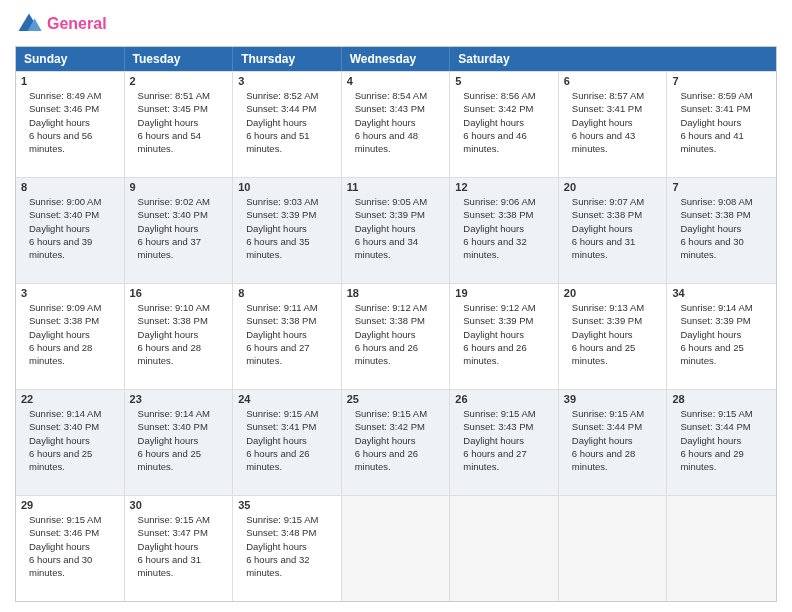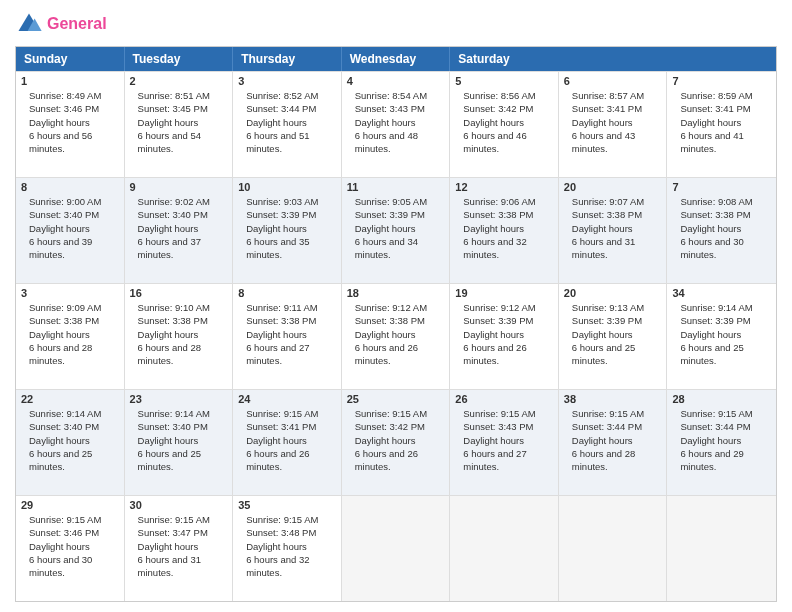--- a/index.html
+++ b/index.html
@@ -361,21 +361,21 @@
           <div class="cal-cell alt-row">
         <div class="day-num">26</div>
         <div class="cell-text">
           Sunrise: 9:15 AM<br>
           Sunset: 3:43 PM<br>
           Daylight hours<br>
           6 hours and 27 minutes.
         </div>
       </div>
           <div class="cal-cell alt-row">
-        <div class="day-num">38</div>
+        <div class="day-num">39</div>
         <div class="cell-text">
           Sunrise: 9:15 AM<br>
           Sunset: 3:44 PM<br>
           Daylight hours<br>
           6 hours and 28 minutes.
         </div>
       </div>
           <div class="cal-cell alt-row">
         <div class="day-num">28</div>
         <div class="cell-text">

